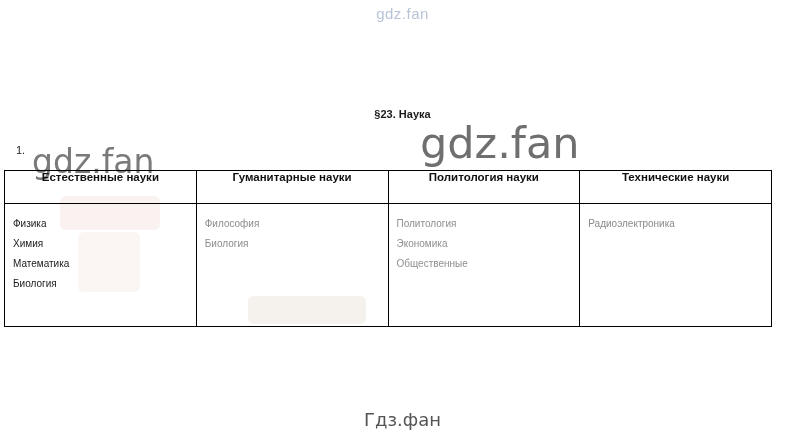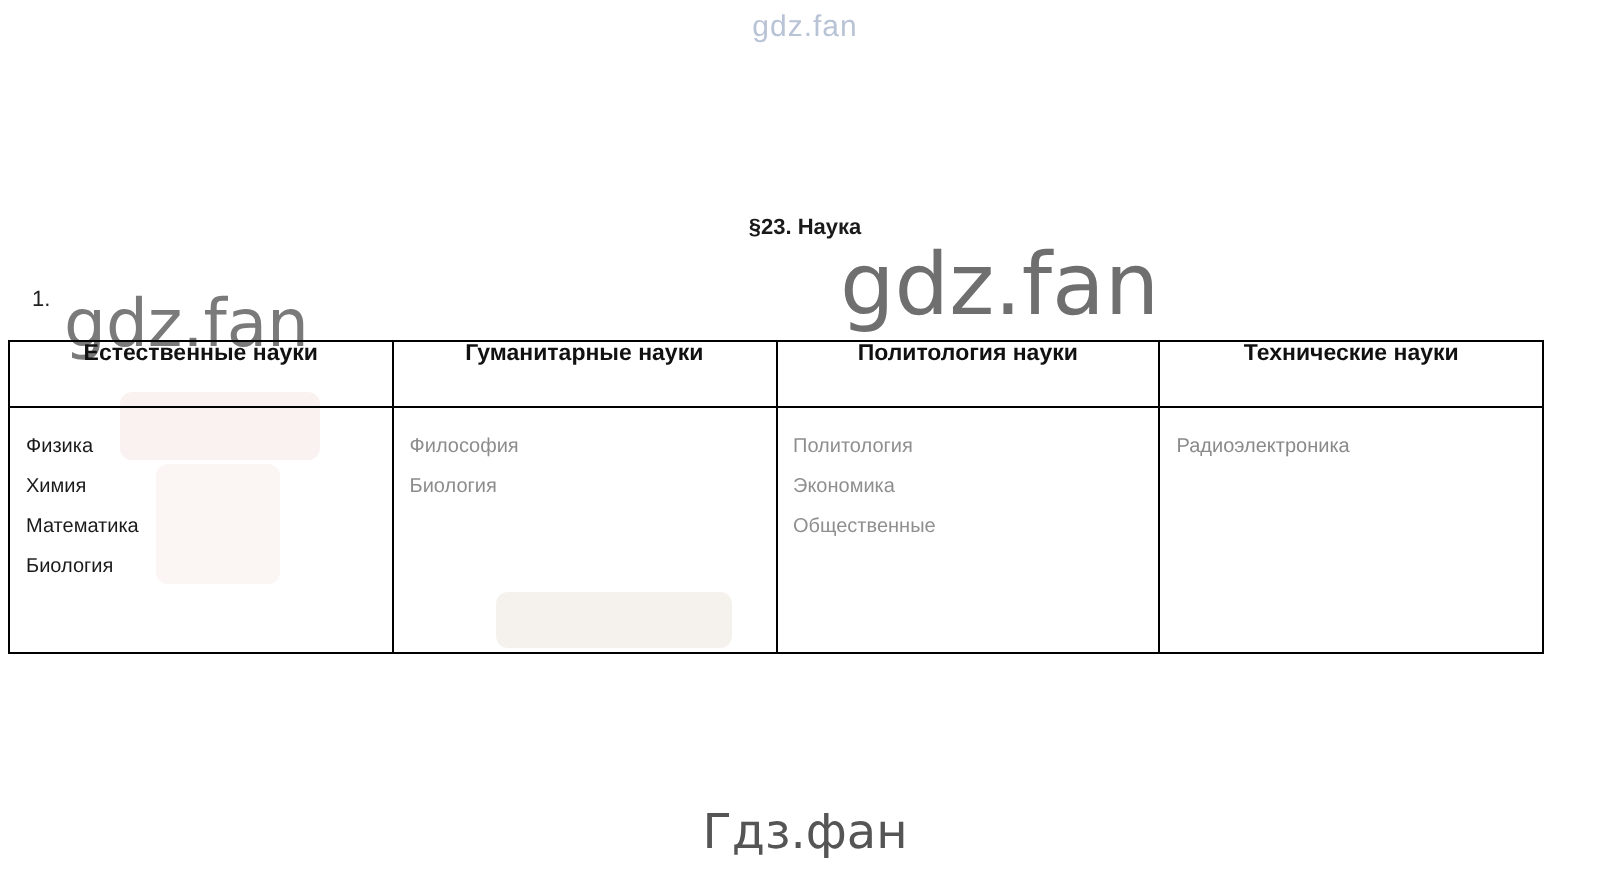--- a/index.html
+++ b/index.html
@@ -134,21 +134,21 @@
   .faded li { color: #8c8c8c; }
   .faded2 li { color: #8f8f8f; }
   .faded3 li { color: #8a8a8a; }
 
   .wm-bottom {
     position: absolute;
     bottom: 18px;
     left: 0;
     width: 100%;
     text-align: center;
-    font-size: 24px;
+    font-size: 18px;
     color: #555;
     font-family: "DejaVu Sans", sans-serif;
   }
 </style>
 </head>
 <body>
 
 <div class="page">
 
   <div class="wm-top">gdz.fan</div>

